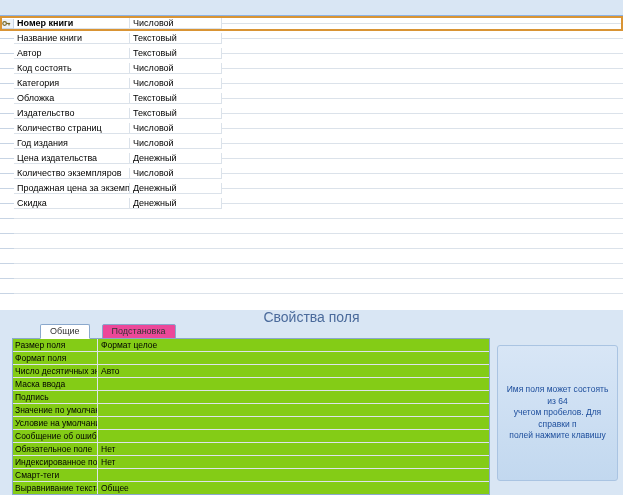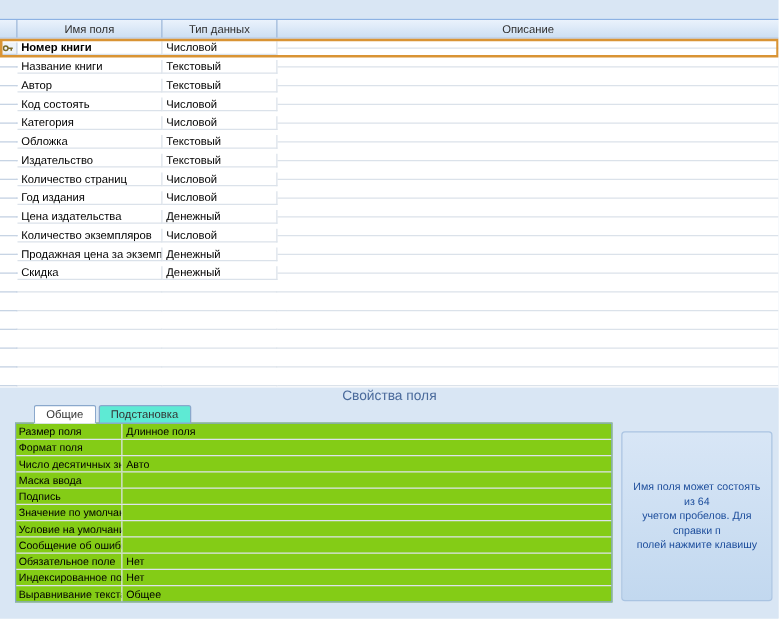--- a/index.html
+++ b/index.html
@@ -28,27 +28,27 @@
   .grid-row{display:flex;height:15px;box-sizing:border-box;background:#fff;align-items:center;}
   .cell{box-sizing:border-box;border-right:1px solid #dbe2ea;border-bottom:1px solid #dbe2ea;
     font-size:9px;display:flex;align-items:center;padding:0 3px;color:#000;white-space:nowrap;overflow:hidden;}
   .cell.col-selector{padding:0;justify-content:center;background:#eef3f9;
     border-right:1px solid #c7d4e4;border-bottom:1px solid #c7d4e4;}
   .cell.col-desc{border-right:none;}
   .grid-row.selected{outline:2px solid #d99434;outline-offset:-2px;}
   .grid-row.selected .col-name{font-weight:bold;}
 
   
-  .props-divider{position:absolute;top:310px;left:0;width:623px;height:13px;font-size:11px;color:#4a6a9b;
+  .props-divider{position:absolute;top:310px;left:0;width:623px;height:13px;font-size:14px;color:#4a6a9b;
     display:flex;align-items:center;justify-content:center;background:#d9e6f4;}
 
   
   .bottom{position:absolute;top:323px;left:0;width:623px;height:172px;background:#d9e6f4;}
-  .prop-tabs{position:absolute;left:11px;top:1px;display:flex;gap:2px;z-index:2;padding-left:16px;}
-  .prop-tab{font-size:9px;padding:1px 9px 2px;border:1px solid #8aa8cc;background:#5eead4;color:#333;
+  .prop-tabs{position:absolute;left:24px;top:1px;display:flex;gap:12px;z-index:2;padding-left:16px;}
+  .prop-tab{font-size:9px;padding:1px 9px 2px;border:1px solid #8aa8cc;background:#ec4899;color:#333;
     border-radius:2px 2px 0 0;}
   .prop-tab.active{background:#ffffff;border-bottom-color:#ffffff;}
   .prop-grid{position:absolute;left:12px;top:15px;width:478px;border:1px solid #8aa8cc;background:#84cc16;box-sizing:border-box;}
   .prop-row{display:flex;height:12px;border-bottom:1px solid #dde3ea;font-size:8.5px;align-items:center;box-sizing:content-box;}
   .prop-row:last-child{border-bottom:none;}
   .prop-label{width:85px;padding:0 2px;border-right:1px solid #dde3ea;white-space:nowrap;overflow:hidden;box-sizing:border-box;height:100%;display:flex;align-items:center;}
   .prop-value{flex:1;padding:0 3px;white-space:nowrap;overflow:hidden;height:100%;display:flex;align-items:center;}
 
   .help-panel{position:absolute;left:497px;top:22px;width:121px;height:136px;
     background:linear-gradient(#d8e6f6,#c2d8ef);border:1px solid #aac4e2;border-radius:3px;
@@ -57,26 +57,20 @@
 
   .key-icon svg{display:block;}
 </style>
 </head>
 <body>
 
 <div class="window">
 
 
   <div class="design-grid">
-    <div class="grid-header">
-      <div class="gh-cell col-selector"></div>
-      <div class="gh-cell col-name">Имя поля</div>
-      <div class="gh-cell col-type">Тип данных</div>
-      <div class="gh-cell col-desc">Описание</div>
-    </div>
     <div id="grid-body">
         <div class="grid-row selected">
           <div class="cell col-selector">
             <span class="key-icon">
               <svg width="9" height="9" viewBox="0 0 9 9">
                 <circle cx="2.6" cy="4.5" r="1.8" fill="none" stroke="#7a6a2a" stroke-width="1.2"></circle>
                 <line x1="4.4" y1="4.5" x2="8.2" y2="4.5" stroke="#7a6a2a" stroke-width="1.2"></line>
                 <line x1="7" y1="4.5" x2="7" y2="6.5" stroke="#7a6a2a" stroke-width="1.2"></line>
               </svg>
             </span>
@@ -199,21 +193,21 @@
   <div class="props-divider">Свойства поля</div>
 
   <div class="bottom">
     <div class="prop-tabs">
       <div class="prop-tab active">Общие</div>
       <div class="prop-tab">Подстановка</div>
     </div>
     <div class="prop-grid" id="prop-grid">
         <div class="prop-row">
           <div class="prop-label">Размер поля</div>
-          <div class="prop-value">Длинное поля</div>
+          <div class="prop-value">Формат целое</div>
         </div>
         <div class="prop-row">
           <div class="prop-label">Формат поля</div>
           <div class="prop-value"></div>
         </div>
         <div class="prop-row">
           <div class="prop-label">Число десятичных знаков</div>
           <div class="prop-value">Авто</div>
         </div>
         <div class="prop-row">
@@ -236,20 +230,24 @@
           <div class="prop-label">Сообщение об ошибке</div>
           <div class="prop-value"></div>
         </div>
         <div class="prop-row">
           <div class="prop-label">Обязательное поле</div>
           <div class="prop-value">Нет</div>
         </div>
         <div class="prop-row">
           <div class="prop-label">Индексированное поле</div>
           <div class="prop-value">Нет</div>
+        </div>
+        <div class="prop-row">
+          <div class="prop-label">Смарт-теги</div>
+          <div class="prop-value"></div>
         </div>
         <div class="prop-row">
           <div class="prop-label">Выравнивание текста</div>
           <div class="prop-value">Общее</div>
         </div>
       </div>
     <div class="help-panel" id="help-panel">
         <div>Имя поля может состоять из 64</div>
         <div>учетом пробелов. Для справки п</div>
         <div>полей нажмите клавишу</div>

